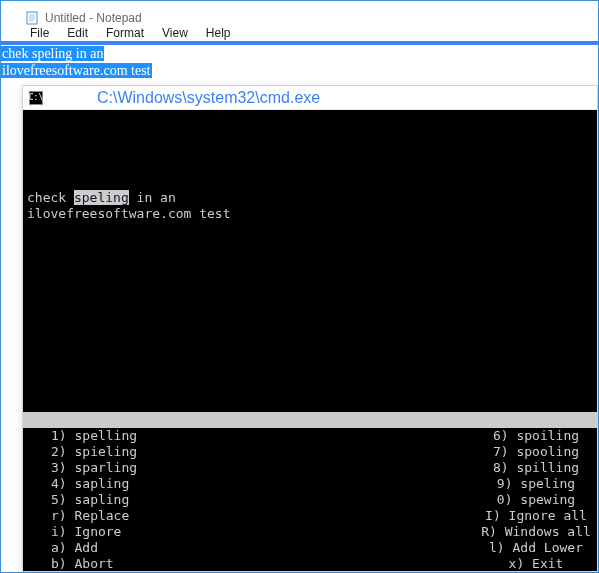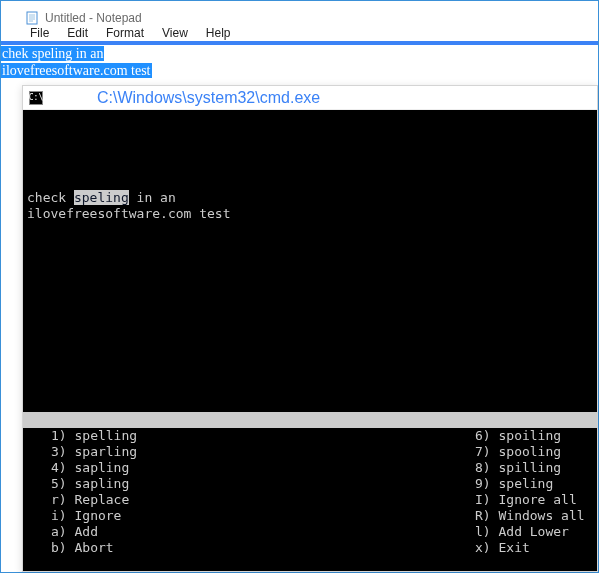--- a/index.html
+++ b/index.html
@@ -21,21 +21,21 @@
 .cmd-title { color: #3b82f6; font-size: 16px; margin-left: 48px; }
 
 .cmd-body { background: #000; color: #ccc; font-family: Consolas, "Lucida Console", monospace; font-size: 13px; line-height: 16px; height: calc(100% - 24px); overflow: hidden; }
 .cmd-text { padding: 0 4px; }
 .cmd-spacer { height: 80px; }
 .highlight { background: #ccc; color: #0f172a; }
 .separator-bar { background: #ccc; height: 16px; }
 .suggestions { display: flex; }
 .sug-col { display: flex; flex-direction: column; }
 .sug-left { flex: 1; padding-left: 4px; }
-.sug-right { width: 150px; padding-left: 4px; }
+.sug-right { width: 150px; padding-left: 4px; align-items: center; }
 .sug-row { white-space: pre; margin-left: 24px; }
 </style>
 </head>
 <body>
 
 <div class="notepad-window">
   <div class="notepad-titlebar">
     <span class="notepad-icon">
       <svg width="14" height="14" viewBox="0 0 14 14">
         <rect x="2" y="1" width="10" height="12" fill="#fff" stroke="#4a8fd6" stroke-width="1"></rect>
@@ -69,33 +69,35 @@
     <div class="cmd-spacer"></div>
     <div class="cmd-text">
       <span>check </span><span class="highlight">speling</span><span> in an</span>
     </div>
     <div class="cmd-text">ilovefreesoftware.com test</div>
     <div style="height:190px"></div>
     <div class="separator-bar"></div>
     <div class="suggestions">
       <div class="sug-col sug-left">
         <div class="sug-row"><span>1)</span> <span>spelling</span></div>
+        <div class="sug-row"><span>2)</span> <span>spieling</span></div>
         <div class="sug-row"><span>3)</span> <span>sparling</span></div>
         <div class="sug-row"><span>4)</span> <span>sapling</span></div>
         <div class="sug-row"><span>5)</span> <span>sapling</span></div>
         <div class="sug-row"><span>r)</span> <span>Replace</span></div>
         <div class="sug-row"><span>i)</span> <span>Ignore</span></div>
         <div class="sug-row"><span>a)</span> <span>Add</span></div>
         <div class="sug-row"><span>b)</span> <span>Abort</span></div>
       </div>
       <div class="sug-col sug-right">
         <div class="sug-row"><span>6)</span> <span>spoiling</span></div>
         <div class="sug-row"><span>7)</span> <span>spooling</span></div>
         <div class="sug-row"><span>8)</span> <span>spilling</span></div>
         <div class="sug-row"><span>9)</span> <span>speling</span></div>
+        <div class="sug-row"><span>0)</span> <span>spewing</span></div>
         <div class="sug-row"><span>I)</span> <span>Ignore all</span></div>
         <div class="sug-row"><span>R)</span> <span>Windows all</span></div>
         <div class="sug-row"><span>l)</span> <span>Add Lower</span></div>
         <div class="sug-row"><span>x)</span> <span>Exit</span></div>
       </div>
     </div>
 
   </div>
 </div>
 

